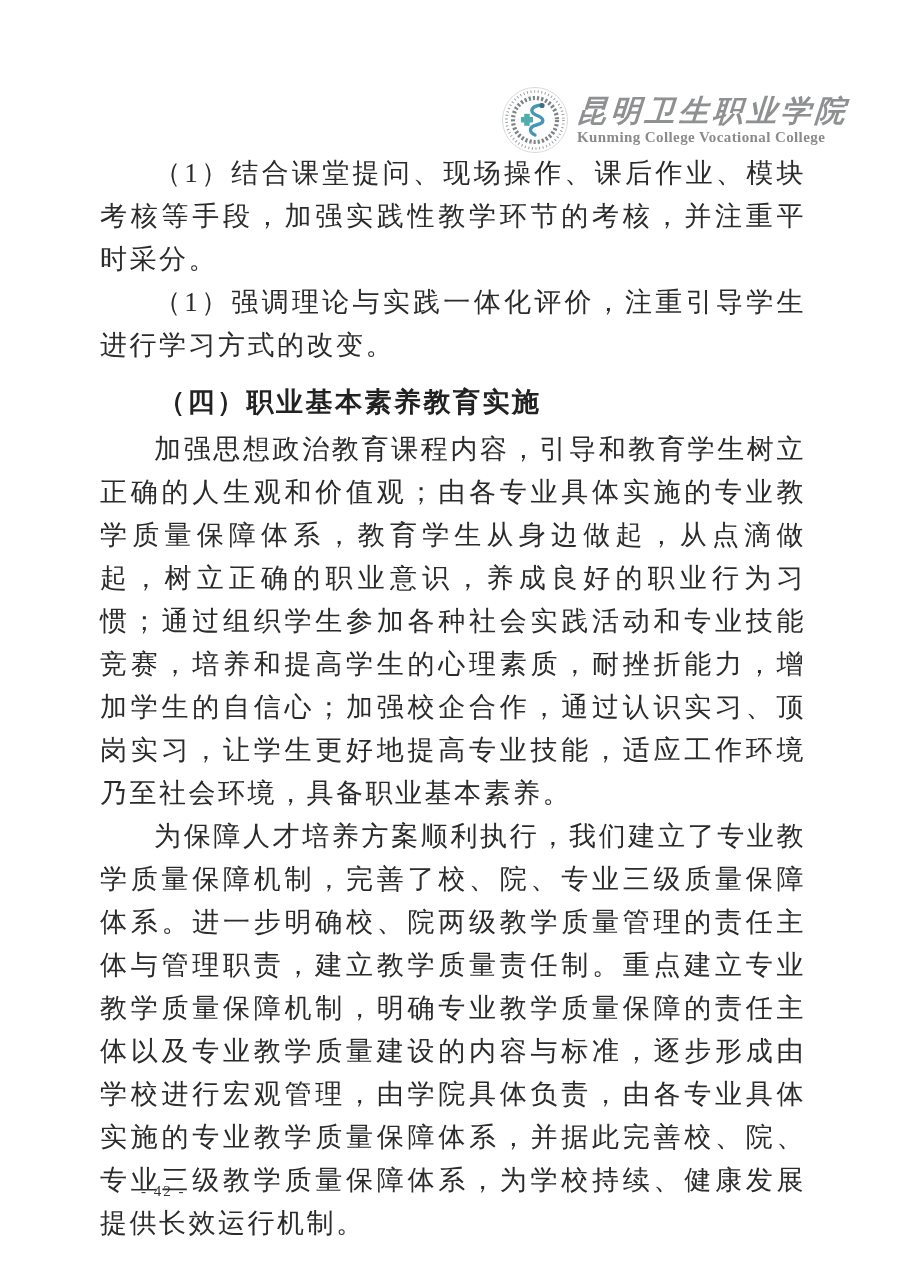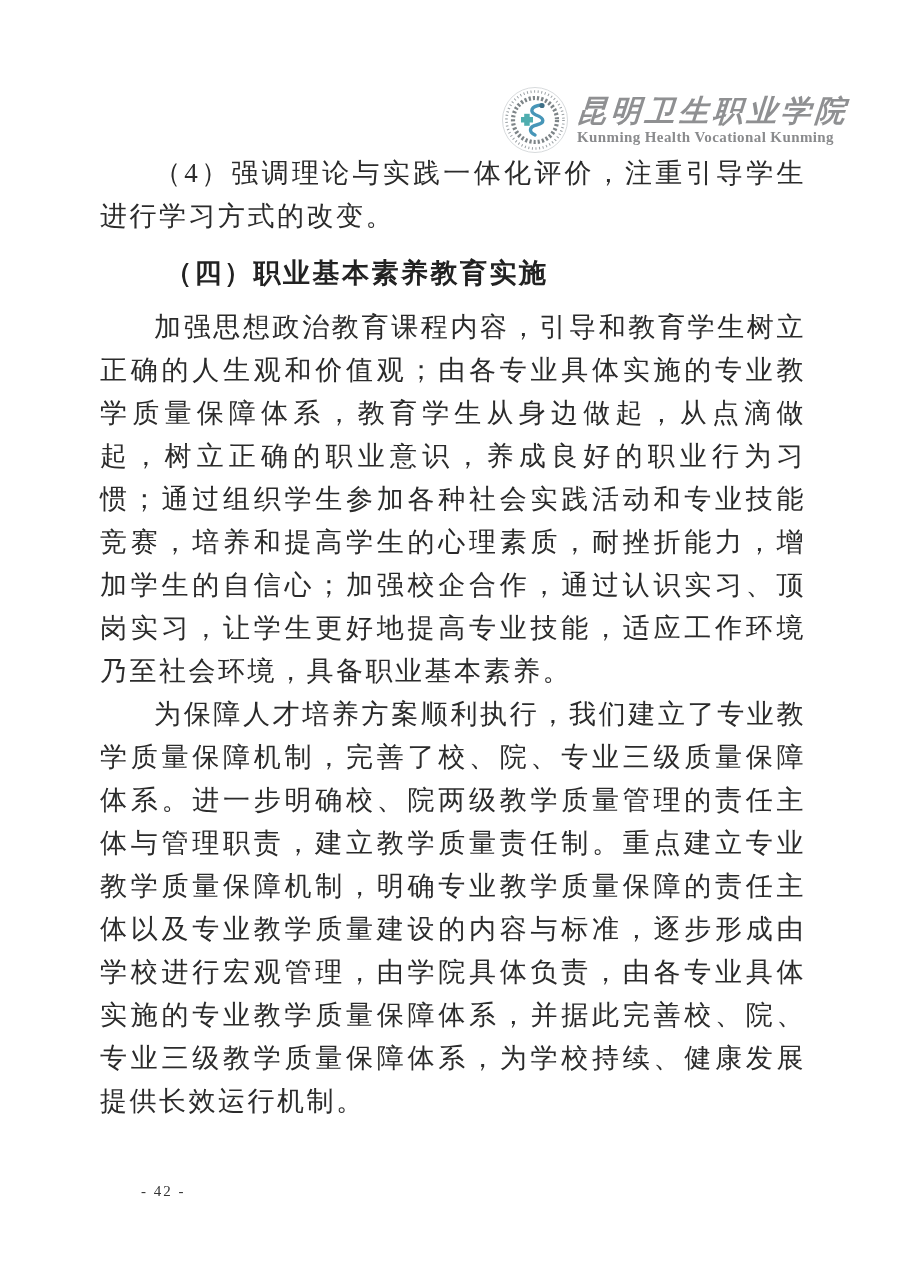--- a/index.html
+++ b/index.html
@@ -69,21 +69,21 @@
     line-height: 43px;
     letter-spacing: 2.5px;
     text-align: justify;
     text-justify: inter-ideograph;
   }
   .para {
     margin: 0;
     text-indent: 2em;
   }
   .heading {
-    margin: 11px;
+    margin: 4px;
     font-weight: bold;
     text-indent: 2em;
     text-align: left;
     color: #222222;
   }
   .gap-top {
     margin-top: 14px;
   }
 
   
@@ -114,26 +114,27 @@
 
       <rect x="20" y="31" width="12" height="5.5" fill="#4fadaf"></rect>
       <rect x="23.2" y="27.8" width="5.5" height="12" fill="#4fadaf"></rect>
 
       <path d="M40 19 C30 20 28 26 35 29 C44 32.5 44 37 35.5 39 C28 40.8 27.5 46 34 49" fill="none" stroke="#4796b8" stroke-width="3.4" stroke-linecap="round"></path>
 
       <circle cx="41" cy="19.5" r="2.6" fill="#3f6f86"></circle>
     </svg>
     <div class="college-names">
       <div class="college-zh">昆明卫生职业学院</div>
-      <div class="college-en">Kunming Health Vocational Kunming</div>
+      <div class="college-en">Kunming College Vocational College</div>
     </div>
   </div>
 
   <div class="doc-body">
-    <p class="para">（4）强调理论与实践一体化评价，注重引导学生进行学习方式的改变。</p>
+    <p class="para">（1）结合课堂提问、现场操作、课后作业、模块考核等手段，加强实践性教学环节的考核，并注重平时采分。</p>
+    <p class="para">（1）强调理论与实践一体化评价，注重引导学生进行学习方式的改变。</p>
     <p class="heading gap-top">（四）职业基本素养教育实施</p>
     <p class="para">加强思想政治教育课程内容，引导和教育学生树立正确的人生观和价值观；由各专业具体实施的专业教学质量保障体系，教育学生从身边做起，从点滴做起，树立正确的职业意识，养成良好的职业行为习惯；通过组织学生参加各种社会实践活动和专业技能竞赛，培养和提高学生的心理素质，耐挫折能力，增加学生的自信心；加强校企合作，通过认识实习、顶岗实习，让学生更好地提高专业技能，适应工作环境乃至社会环境，具备职业基本素养。</p>
     <p class="para">为保障人才培养方案顺利执行，我们建立了专业教学质量保障机制，完善了校、院、专业三级质量保障体系。进一步明确校、院两级教学质量管理的责任主体与管理职责，建立教学质量责任制。重点建立专业教学质量保障机制，明确专业教学质量保障的责任主体以及专业教学质量建设的内容与标准，逐步形成由学校进行宏观管理，由学院具体负责，由各专业具体实施的专业教学质量保障体系，并据此完善校、院、专业三级教学质量保障体系，为学校持续、健康发展提供长效运行机制。</p>
   </div>
 
   <div class="page-footer">- 42 -</div>
 
 </div>
 
 </body></html>

